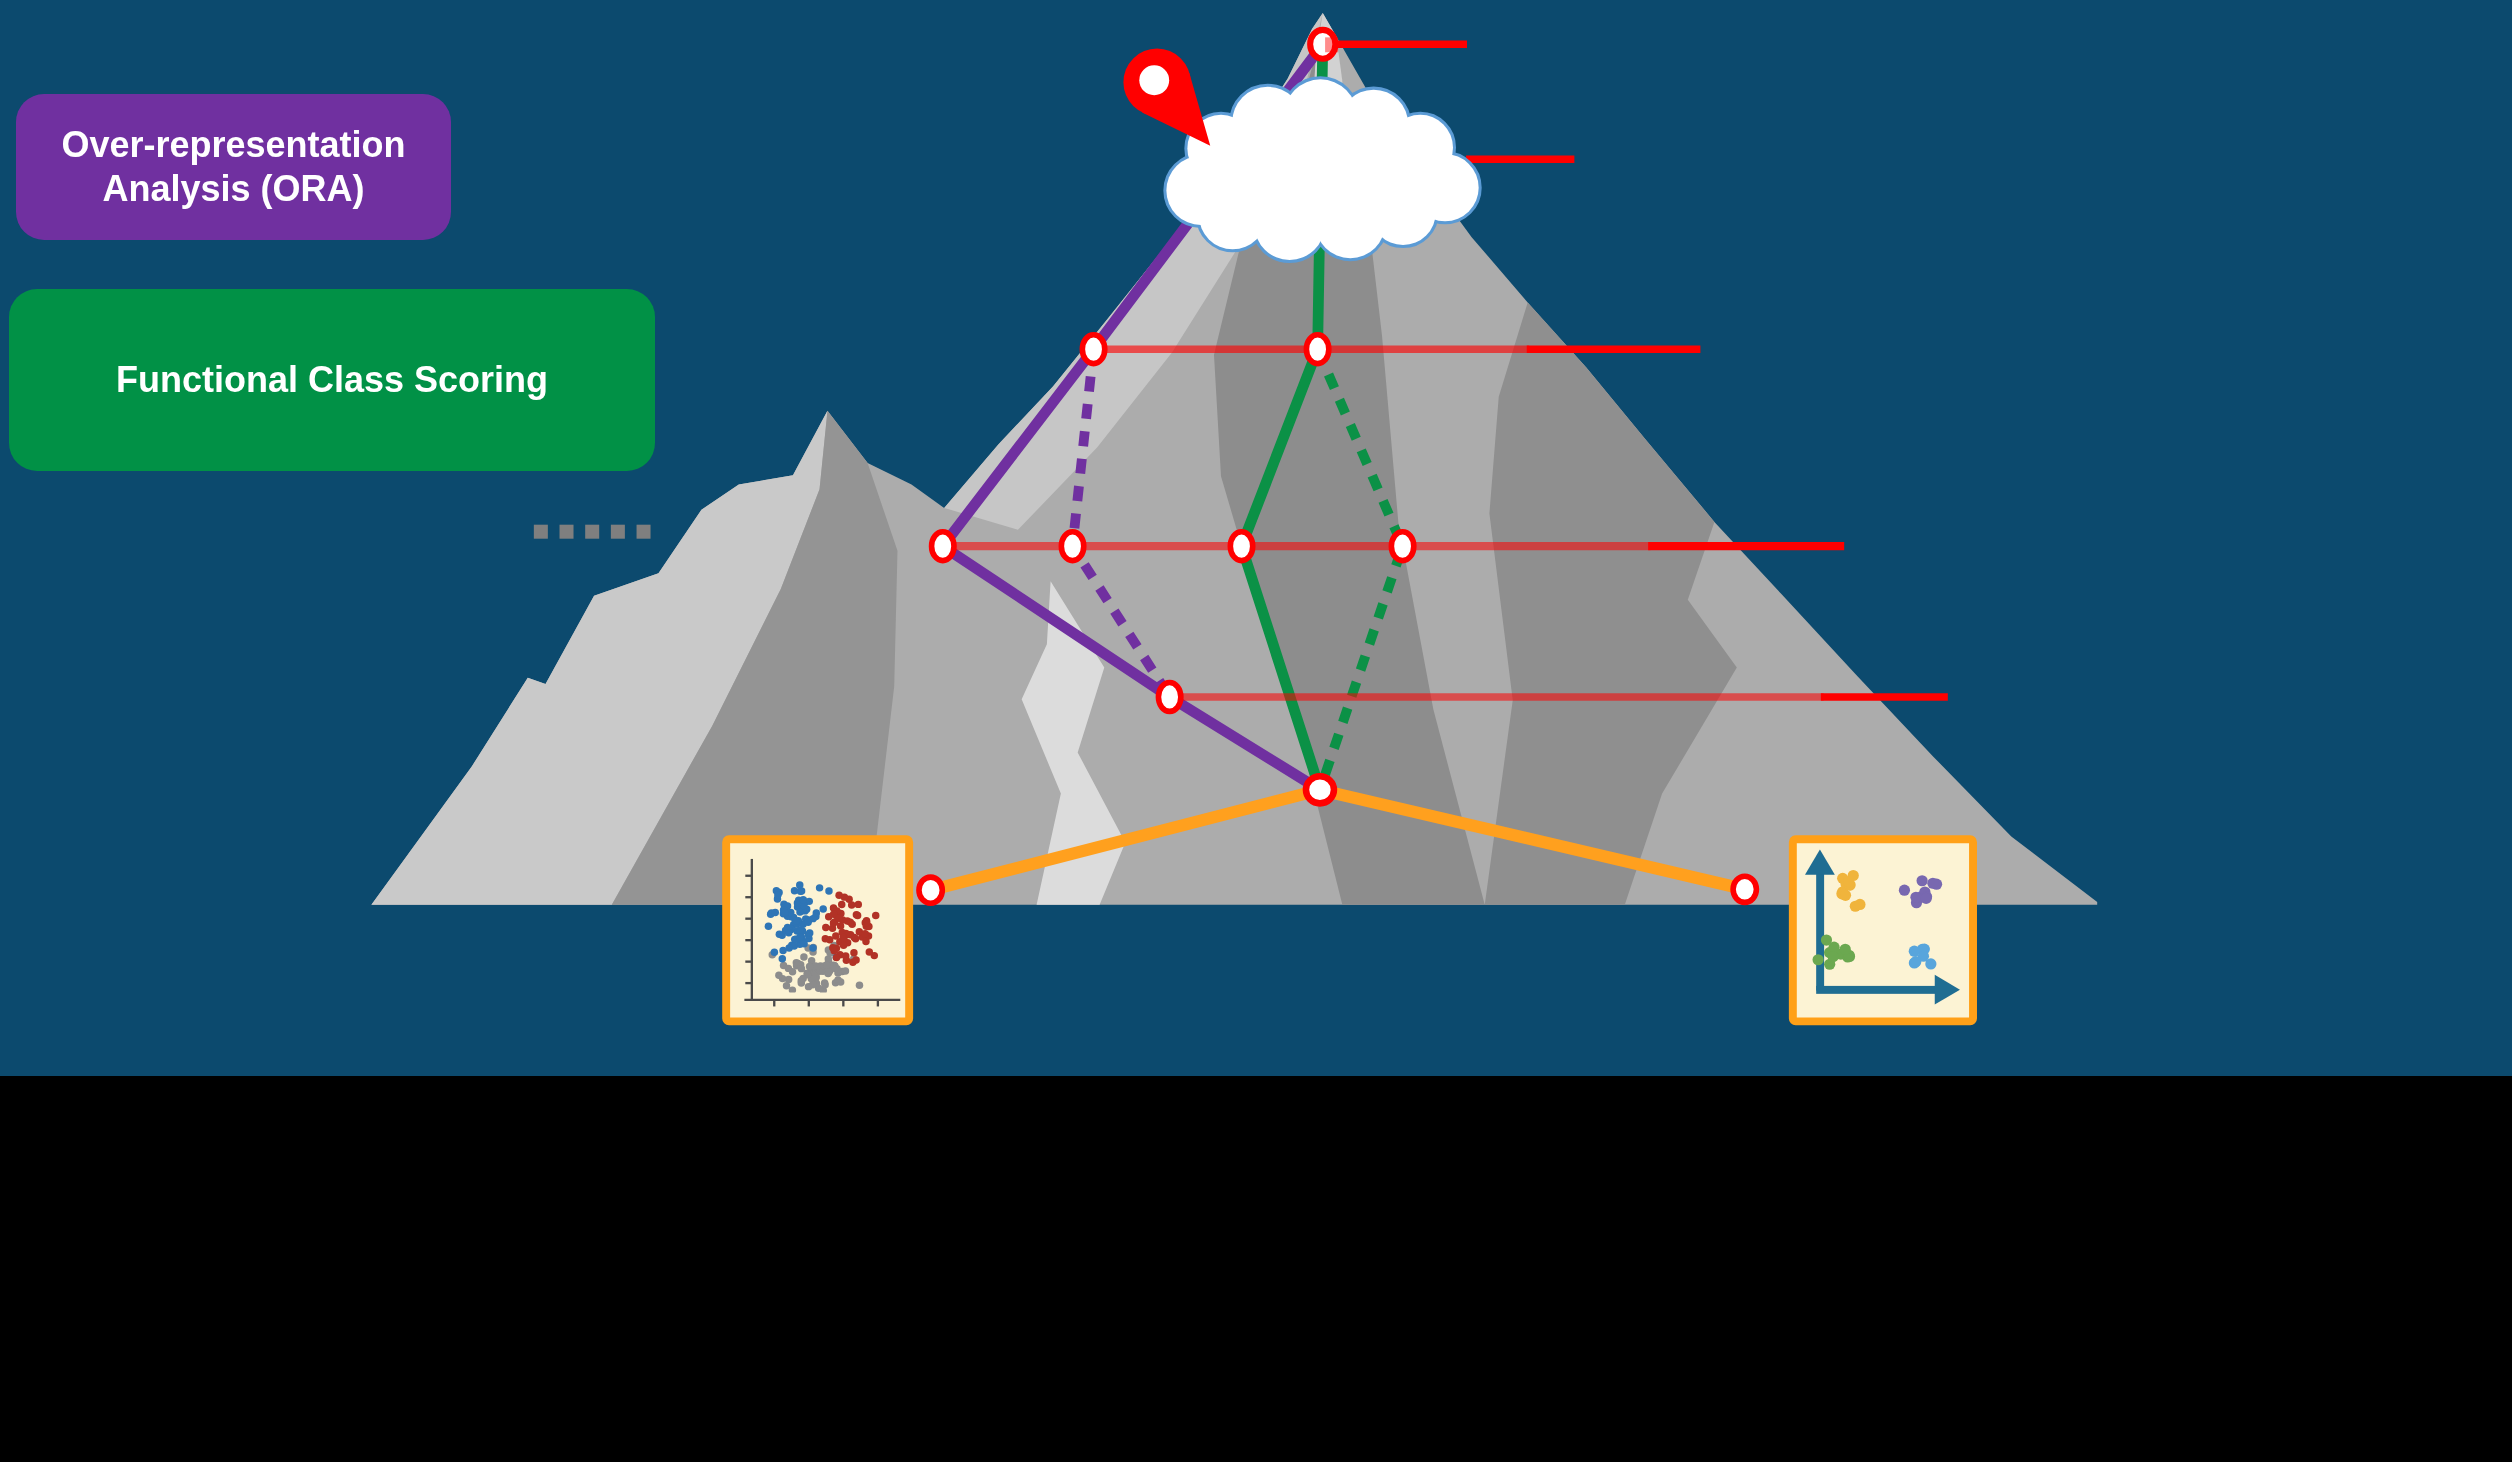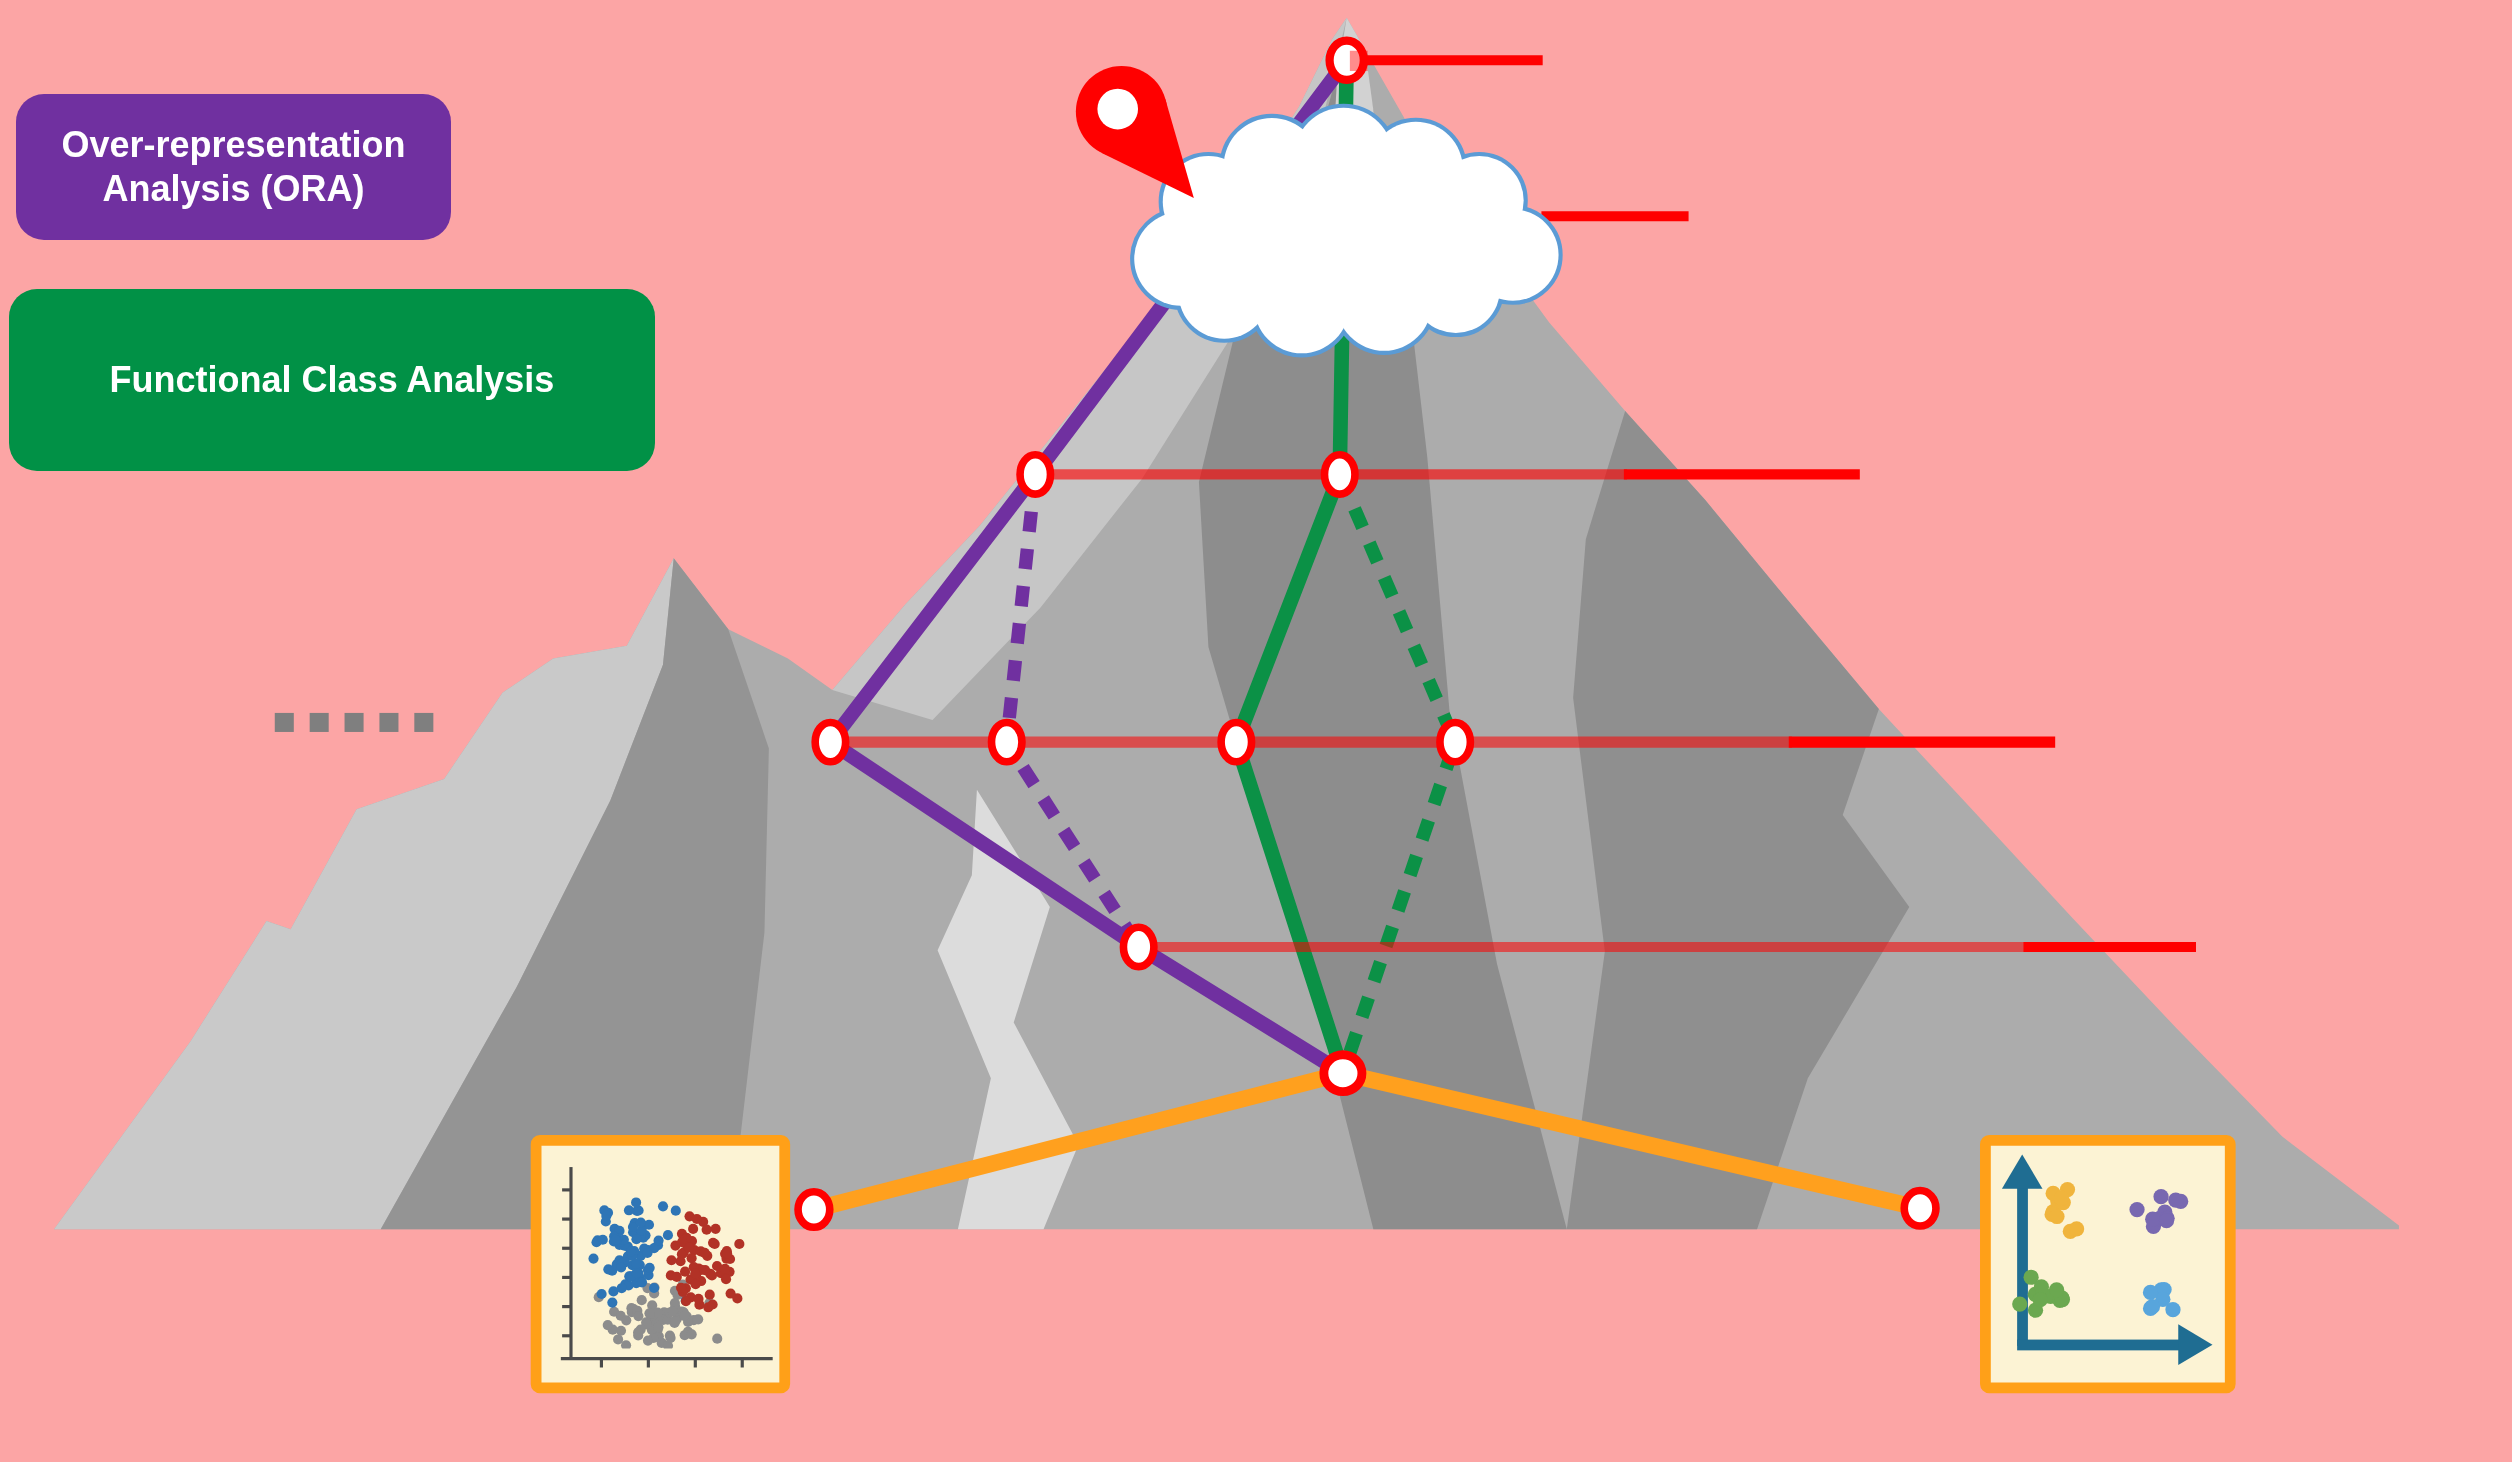--- a/index.html
+++ b/index.html
@@ -1,17 +1,17 @@
 <!DOCTYPE html>
 <html style="font-size:10px"><head>
 <meta charset="utf-8">
 <style>
   html,body{margin:0;padding:0;background:#000;}
   body{width:2512px;height:1462px;overflow:hidden;font-family:"Liberation Sans",sans-serif;}
-  #stage{position:relative;width:2512px;height:1462px;background:#fca5a5;}
+  #stage{position:relative;width:2512px;height:1076px;background:#0c4a6e;}
   #scene{position:absolute;left:0;top:0;width:100%;height:100%;display:block;}
   .legend-box{position:absolute;box-sizing:border-box;display:flex;flex-direction:column;
     justify-content:center;align-items:center;color:#fff;font-weight:bold;text-align:center;
     border-radius:28px;line-height:1.22;z-index:5;}
   .legend-line{white-space:nowrap;display:block;}
   #ora-box{left:16px;top:94px;width:435px;height:146px;background:#7030A0;font-size:36px;}
   #gsea-box{left:9px;top:289px;width:646px;height:182px;background:#019146;font-size:36px;}
 </style>
 </head>
 <body>
@@ -406,16 +406,16 @@
           <circle cx="3390.215511345615" cy="2037.6001881076954" r="12" fill="#58A5DC"></circle>
         </g>
     </g>
   </svg>
 
   <div id="ora-box" class="legend-box">
     <span class="legend-line">Over-representation</span>
     <span class="legend-line">Analysis (ORA)</span>
   </div>
   <div id="gsea-box" class="legend-box">
-    <span class="legend-line">Functional Class Analysis</span>
+    <span class="legend-line">Functional Class Scoring</span>
   </div>
 </div>
 
 
 </body></html>

